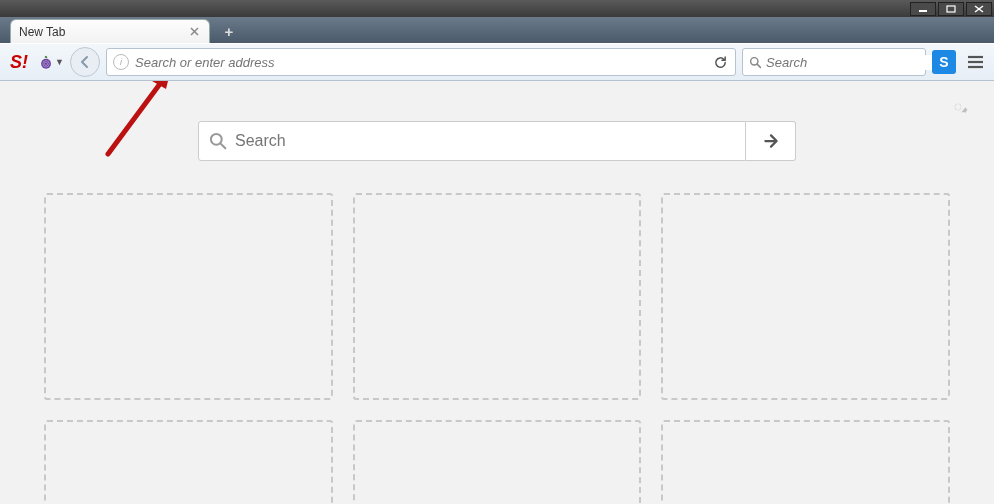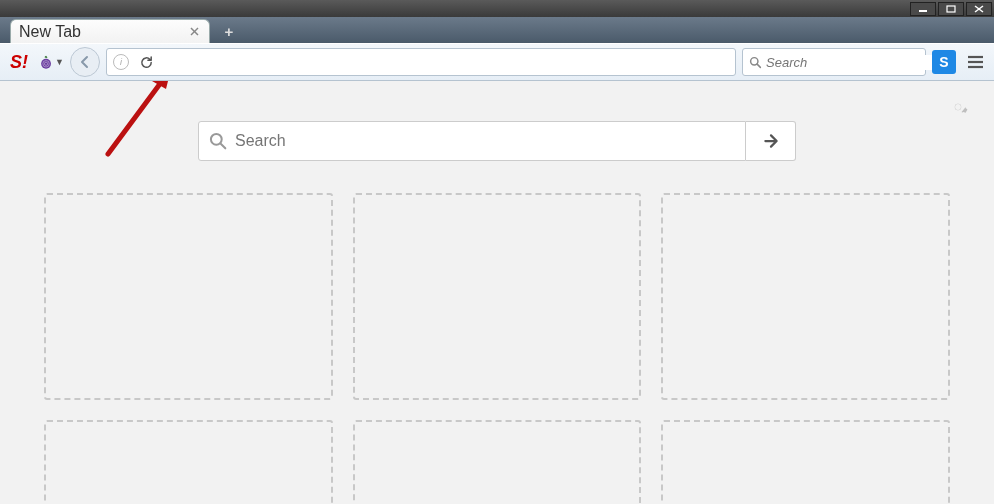--- a/index.html
+++ b/index.html
@@ -39,21 +39,21 @@
   .tab {
     height: 24px;
     min-width: 200px;
     background: linear-gradient(#fdfdfd,#f2f2f2);
     border: 1px solid #9aa;
     border-bottom: none;
     border-radius: 6px 6px 0 0;
     display: flex;
     align-items: center;
     padding: 0 8px;
-    font-size: 16px;
+    font-size: 12px;
     color: #333;
     position: relative;
     margin-right: 2px;
   }
   .tab .tab-label { flex: 1; overflow: hidden; white-space: nowrap; }
   .tab .tab-close {
     width:14px; height:14px; display:flex; align-items:center; justify-content:center;
     color:#777; font-size:12px; cursor:pointer; border-radius:2px;
   }
   .newtab-btn {
@@ -247,20 +247,21 @@
     </svg>
     <span class="dropdown-caret">▼</span>
   </div>
   <div class="back-btn">
     <svg width="16" height="16" viewBox="0 0 16 16">
         <path d="M10 3 L5 8 L10 13" fill="none" stroke="#89a" stroke-width="2" stroke-linecap="round" stroke-linejoin="round"></path>
       </svg>
   </div>
   <div class="addrbar">
     <span class="info-icon">i</span>
+    <input type="text" placeholder="Search or enter address" style="">
     <span class="reload">
       <svg width="15" height="15" viewBox="0 0 16 16">
           <path d="M13 8 a5 5 0 1 1 -1.5 -3.5 M13 2 v3.5 h-3.5" fill="none" stroke="#555" stroke-width="1.6" stroke-linecap="round" stroke-linejoin="round"></path>
         </svg>
     </span>
   </div>
   <div class="searchbar">
     <svg width="13" height="13" viewBox="0 0 16 16">
       <circle cx="6.5" cy="6.5" r="4.5" fill="none" stroke="#888" stroke-width="1.8"></circle>
       <line x1="10" y1="10" x2="14" y2="14" stroke="#888" stroke-width="1.8" stroke-linecap="round"></line>

